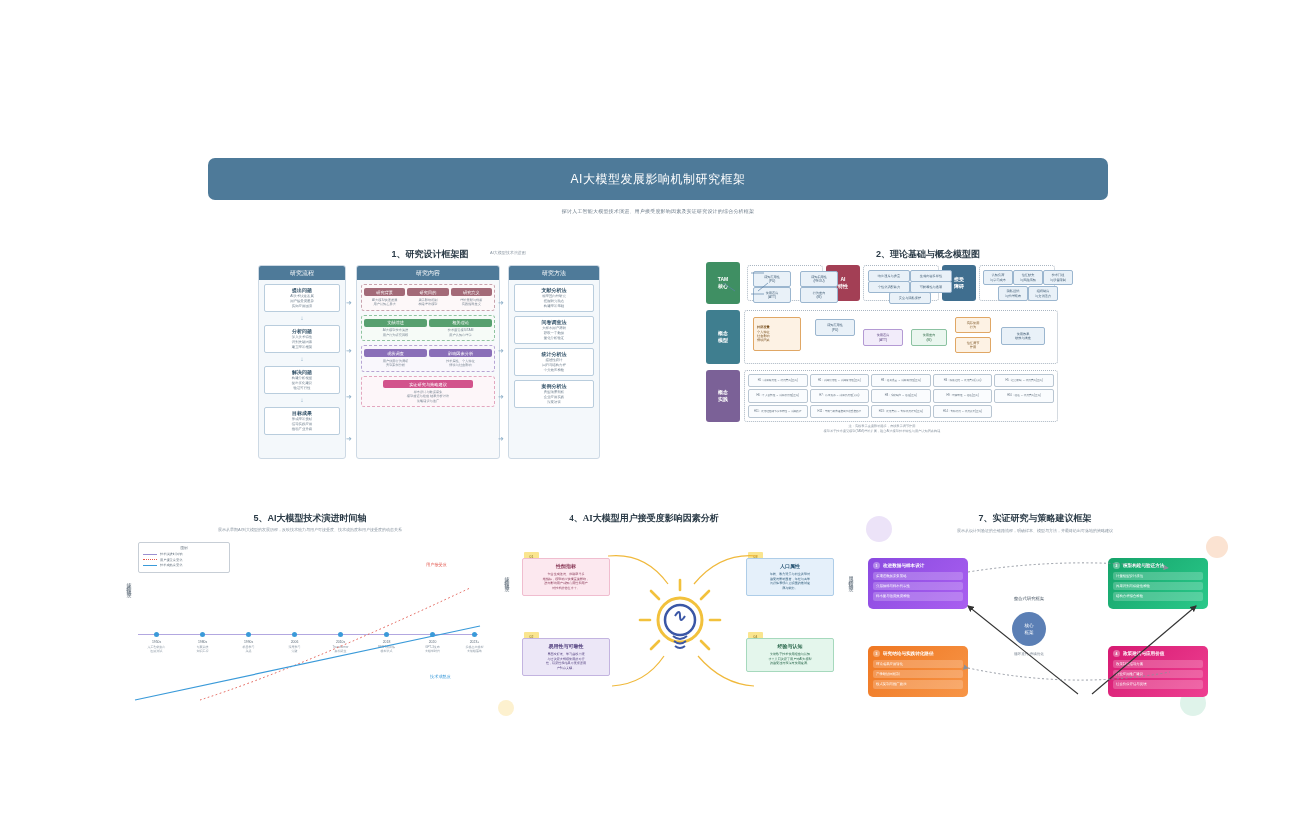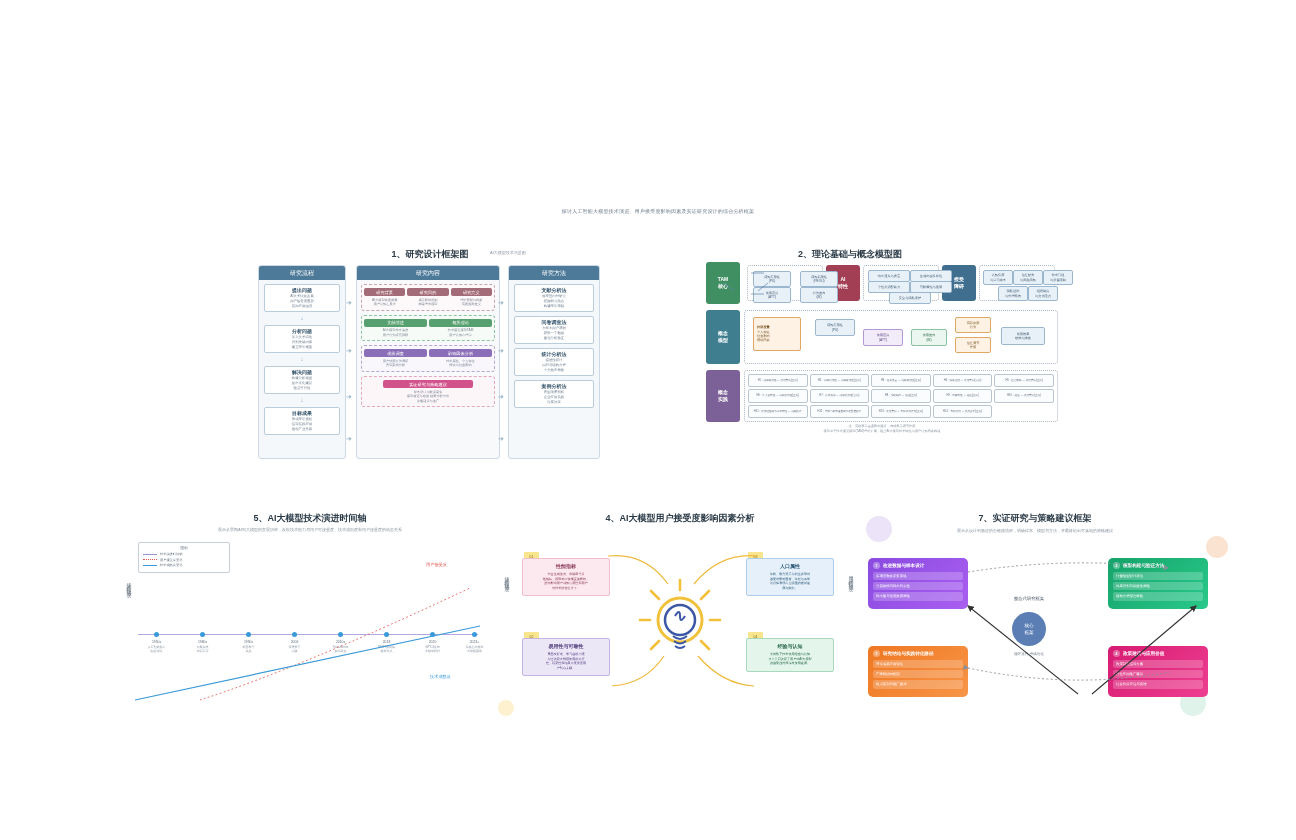--- a/index.html
+++ b/index.html
@@ -154,20 +154,23 @@
 </head>
 <body>
 
 <div class="canvas">
 
   <div class="blob" style="left:866px;top:516px;width:26px;height:26px;background:#ece3f8;"></div>
   <div class="blob" style="left:1206px;top:536px;width:22px;height:22px;background:#fbe3d2;"></div>
   <div class="blob" style="left:1180px;top:690px;width:26px;height:26px;background:#dff3ea;"></div>
   <div class="blob" style="left:498px;top:700px;width:16px;height:16px;background:#fdf1cf;"></div>
 
+  <div class="title-bar">
+    <span>AI大模型发展影响机制研究框架</span>
+  </div>
   <div class="subtitle">探讨人工智能大模型技术演进、用户接受度影响因素及实证研究设计的综合分析框架</div>
 
   <div class="sec-title" style="left:330px;top:248px;width:200px;">1、研究设计框架图</div>
   <div class="sec-sub" style="left:490px;top:250px;width:80px;text-align:left;">AI大模型技术演进图</div>
 
   <div class="s1">
 
     <div class="s1-col s1-c1">
       <div class="col-head">研究流程</div>
       <div class="flow-box">
@@ -296,21 +299,21 @@
       </div>
       <div class="flow-box">
         <span class="fb-t">案例分析法</span>
         <span class="fb-d" style="white-space:pre-line;">典型场景剖析
 企业应用实践
 深度访谈</span>
       </div>
     </div>
   </div>
 
-  <div class="sec-title" style="left:750px;top:248px;width:200px;">2、理论基础与概念模型图</div>
+  <div class="sec-title" style="left:828px;top:248px;width:200px;">2、理论基础与概念模型图</div>
 
   <div class="s2">
 
     <div class="s2-row r1">
       <div class="row-label rl1" style="white-space:pre-line;">TAM
 核心</div>
       <div class="row-body" style="display:flex;gap:3px;padding:3px;border:none;">
         <div style="flex:1.25;border:1px dotted #aab6c2;border-radius:3px;position:relative;">
           <div class="nodebox" style="left:5px;top:5px;width:34px;height:12px;white-space:pre-line;">感知有用性
 (PU)</div>
@@ -475,21 +478,21 @@
     </div>
 
     <div class="tl-pt" style="left:342px;"></div>
     <div class="tl-lab" style="left:344.5px;">
       <span class="yr">2023+</span>
       <span class="ev" style="white-space:pre-line;">多模态大模型
 大规模落地</span>
     </div>
   </div>
 
-  <div class="sec-title" style="left:580px;top:512px;width:200px;">4、AI大模型用户接受度影响因素分析</div>
+  <div class="sec-title" style="left:544px;top:512px;width:200px;font-family:Liberation Serif, serif;">4、AI大模型用户接受度影响因素分析</div>
 
   <div class="s4">
     <div class="axis-lbl" style="left:4px;top:42px;">技术特性维度</div>
     <div class="axis-lbl" style="right:6px;top:42px;">用户特征维度</div>
 
     <div class="badge" style="left:24px;top:22px;">01</div>
     <div class="note n1">
       <span class="nt-t">性能指标</span>
       <span class="nt-d" style="white-space:pre-line;">包含生成速度、准确率等多
 维指标，模型响应快慢直接影响，

